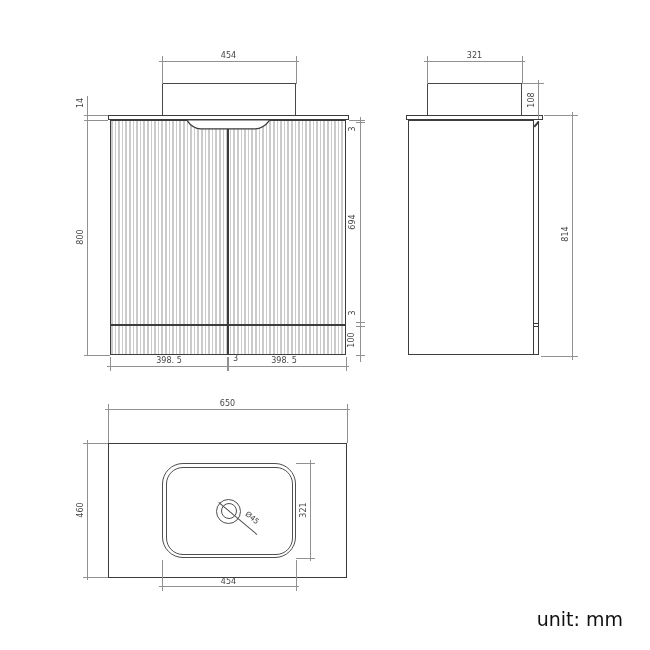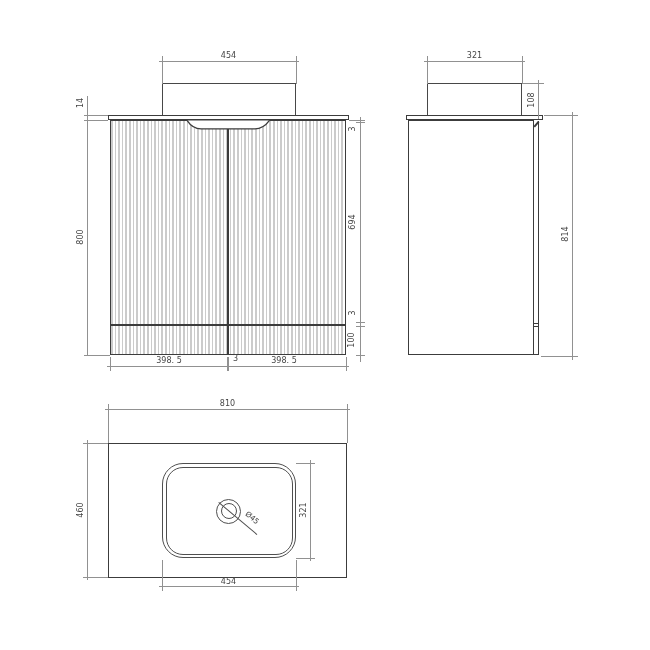--- a/index.html
+++ b/index.html
@@ -112,31 +112,32 @@
 
   <div class="circ" style="left:216px;top:498.5px;width:25px;height:25px;border:1.3px solid #4f4f4f;"></div>
   <div class="circ" style="left:220.5px;top:503px;width:16px;height:16px;border:1.2px solid #4f4f4f;"></div>
   <div class="abs" style="left:219px;top:502px;width:50px;height:1.2px;background:#4f4f4f;
        transform:rotate(40deg);transform-origin:left top;"></div>
   <div class="lbl diag" style="left:252px;top:518px;">Ø45</div>
 
   <div class="dl" style="left:108px;top:404px;width:1px;height:39px;"></div>
   <div class="dl" style="left:346.5px;top:404px;width:1px;height:39px;"></div>
   <div class="dl" style="left:105px;top:408.5px;width:245px;height:1px;"></div>
-  <div class="lbl" style="left:227.5px;top:404px;">810</div>
+  <div class="lbl" style="left:227.5px;top:404px;">650</div>
 
   <div class="dl" style="left:83px;top:443px;width:25px;height:1px;"></div>
   <div class="dl" style="left:83px;top:577px;width:25px;height:1px;"></div>
   <div class="dl" style="left:86.5px;top:440px;width:1px;height:140px;"></div>
   <div class="lbl rot" style="left:81px;top:510px;">460</div>
 
   <div class="dl" style="left:296px;top:463px;width:19px;height:1px;"></div>
   <div class="dl" style="left:296px;top:557.5px;width:19px;height:1px;"></div>
   <div class="dl" style="left:309.5px;top:460px;width:1px;height:101px;"></div>
   <div class="lbl rot" style="left:304px;top:510px;">321</div>
 
   <div class="dl" style="left:162px;top:560px;width:1px;height:31px;"></div>
   <div class="dl" style="left:295.5px;top:560px;width:1px;height:31px;"></div>
   <div class="dl" style="left:159px;top:586px;width:140px;height:1px;"></div>
   <div class="lbl" style="left:228.5px;top:581.5px;">454</div>
 
+  <div class="unit" style="right:27px;top:608px;">unit: mm</div>
 
 </div>
 
 </body></html>

